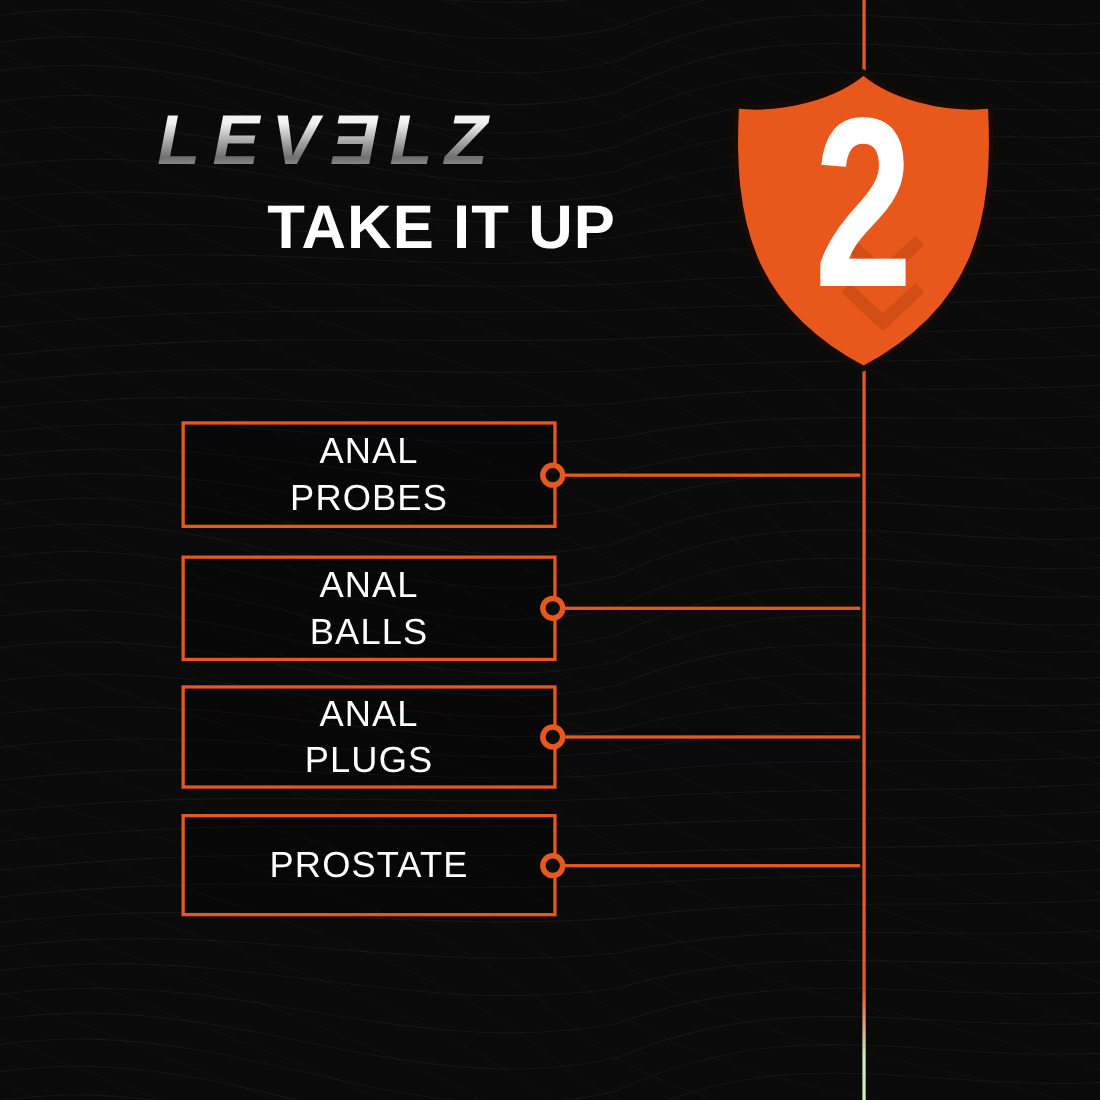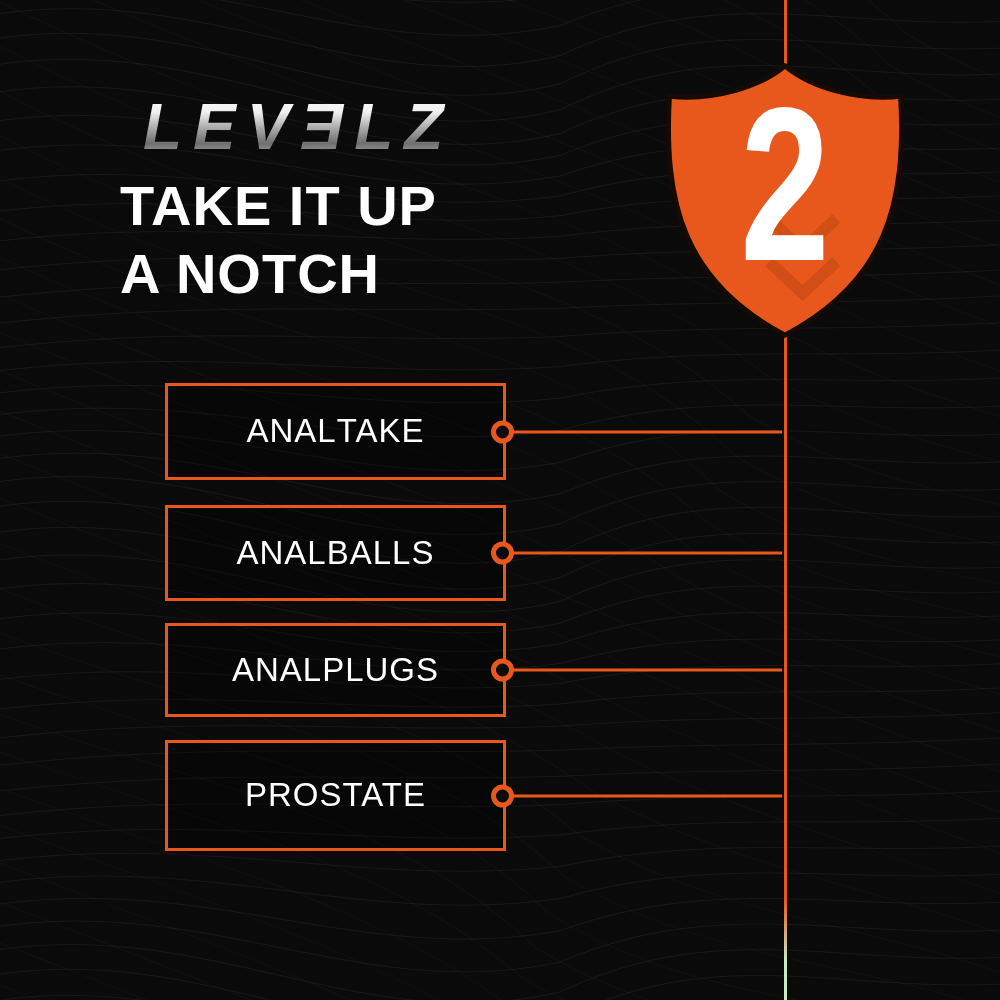--- a/index.html
+++ b/index.html
@@ -46,21 +46,21 @@
     background:linear-gradient(180deg,#ffffff 0%,#f0f0f0 30%,#a8a8a8 52%,#6f6f6f 72%,#c2c2c2 100%);
     -webkit-background-clip:text;
     background-clip:text;
     color:transparent;
     z-index:3;
     text-decoration:underline;
   }
   .heading{
     position:absolute;
     left:120px;top:172px;width:440px;
-    text-align:left;
+    text-align:right;
     color:var(--text);
     font-size:56px;
     font-weight:700;
     line-height:1.22;
     letter-spacing:1px;
     z-index:3;
   }
   .badge{
     position:absolute;
     left:652px;top:58px;width:266px;height:284px;
@@ -86,28 +86,28 @@
     color:var(--text);
     font-size:196px;
     font-weight:700;
     transform:scale(0.82,1.12);
   }
   .item{
     position:absolute;
     left:165px;width:341px;
     border:3px solid var(--accent);
     background:rgba(0,0,0,0.25);
-    display:flex;flex-direction:row;
+    display:flex;flex-direction:column;
     align-items:center;justify-content:center;
     z-index:3;
   }
   .item-0{top:383px;height:97px;}
   .item-1{top:505px;height:96px;}
   .item-2{top:623px;height:94px;}
-  .item-3{top:740px;height:111px;}
+  .item-3{top:740px;height:93px;}
   .item-line{
     color:var(--text);
     font-size:33px;
     line-height:1.28;
     letter-spacing:1px;
     text-align:center;
   }
   .connector{
     position:absolute;
     left:100%;top:50%;
@@ -216,37 +216,36 @@
         <path d="M-200 1134 C 200 1152.9280882749185, 450 1115.0719117250815, 700 1143.4640441374593 C 900 1152.9280882749185, 1050 1126.4287646900325, 1250 1134" fill="none" stroke="rgba(255,255,255,0.03)" stroke-width="1"></path>
       </g>
     </svg>
 
   <div class="vline"></div>
 
   <div class="logo">LEVƎLZ</div>
 
   <div class="heading">
     <div>TAKE IT UP</div>
-    <div>A NOTCH</div>
   </div>
 
   <div class="badge">
     <svg viewBox="0 0 260 290">
       <path class="shield" d="M130 8 C156 30 204 44 248 39 C254 148 234 228 130 283 C26 228 6 148 12 39 C56 44 104 30 130 8 Z"></path>
       <g class="chevrons">
         <path d="M118 168 L148 196 L178 168"></path>
         <path d="M118 212 L148 240 L178 212"></path>
       </g>
     </svg>
     <div class="badge-number">2</div>
   </div>
 
   <div class="item item-0">
     <div class="item-line">ANAL</div>
-    <div class="item-line">TAKE</div>
+    <div class="item-line">PROBES</div>
     <span class="connector"></span>
     <span class="dot"></span>
   </div>
 
   <div class="item item-1">
     <div class="item-line">ANAL</div>
     <div class="item-line">BALLS</div>
     <span class="connector"></span>
     <span class="dot"></span>
   </div>

